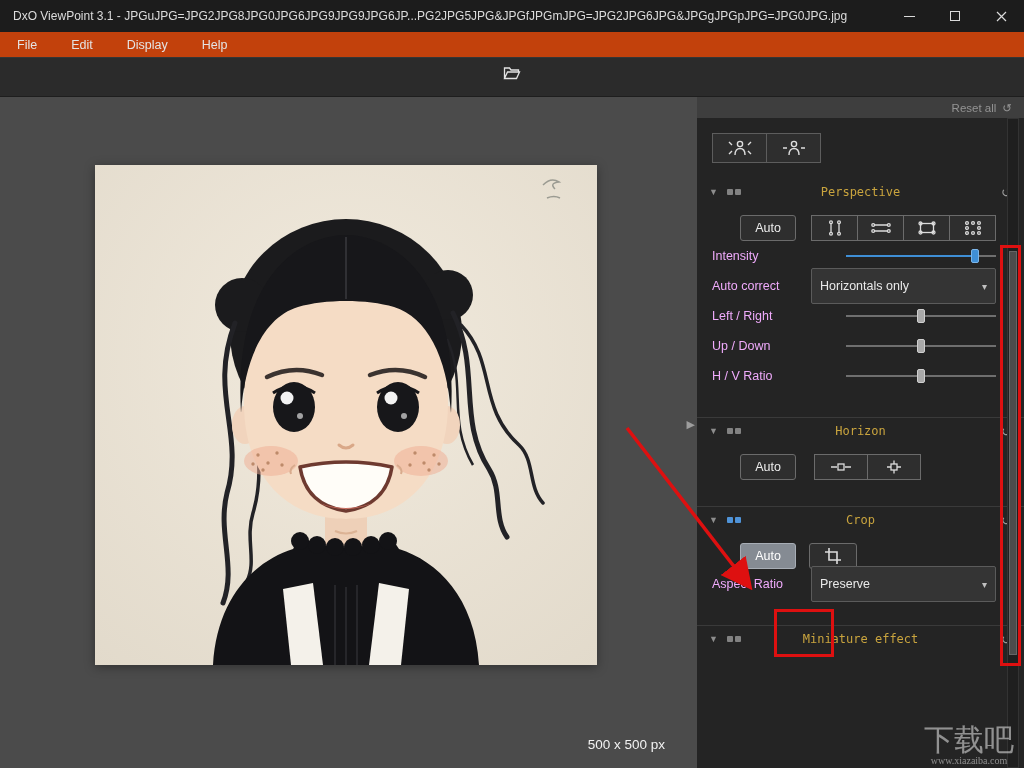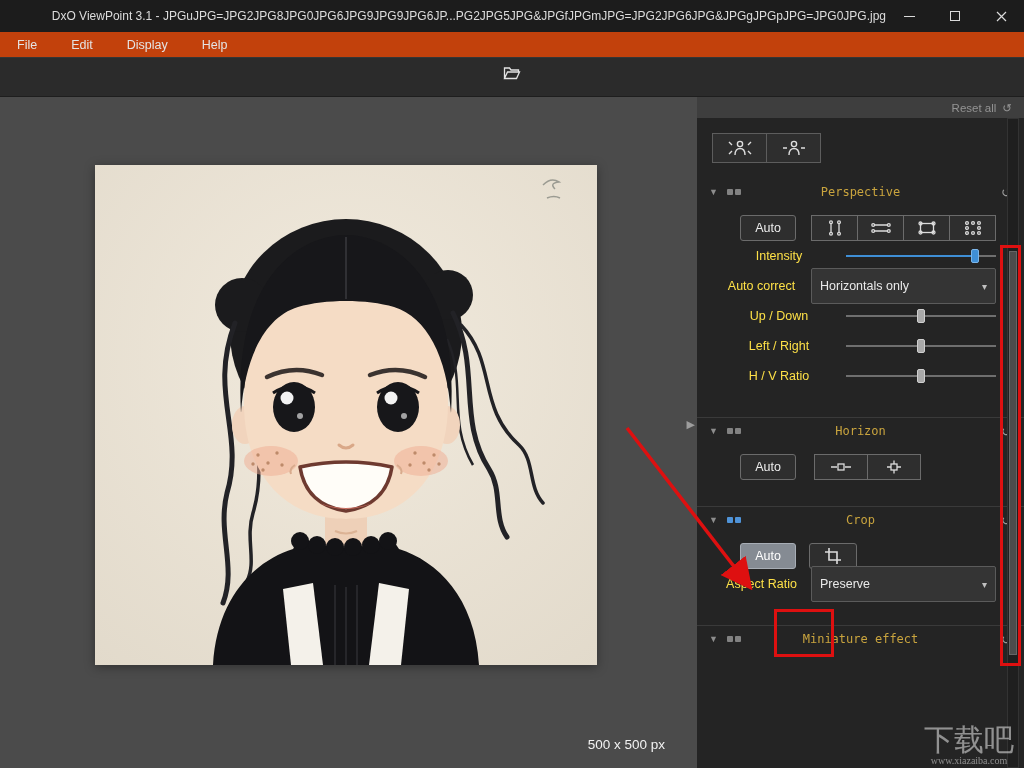--- a/index.html
+++ b/index.html
@@ -7,21 +7,21 @@
   body {
     position: relative; overflow: hidden;
     background:#4a4a4a;
     font-family:"Liberation Sans", sans-serif;
     -webkit-font-smoothing: antialiased;
     color:#ddd;
   }
   svg { display:block; }
 
   
-  .titlebar { position:absolute; top:0; left:0; right:0; height:32px; background:#1c1c1c; display:flex; align-items:center;text-align:right; }
+  .titlebar { position:absolute; top:0; left:0; right:0; height:32px; background:#1c1c1c; display:flex; align-items:center; }
   .titlebar .title { flex:1; padding-left:13px; font-size:12px; color:#dcdcdc; white-space:nowrap; overflow:hidden; }
   .win-btn { width:46px; height:32px; display:flex; align-items:center; justify-content:center; }
   .min-glyph { width:11px; height:1px; background:#dadada; }
   .max-glyph { width:10px; height:10px; border:1px solid #dadada; }
 
   
   .menubar { position:absolute; top:32px; left:0; right:0; height:25px; background:#c2410c; display:flex; align-items:center; }
   .menu-item { padding:0 17px; height:100%; display:flex; align-items:center; font-size:12.5px; color:#e4e4e4; }
 
   
@@ -62,21 +62,21 @@
   .auto-btn.selected { background:#858b93; border-color:#a7adb5; color:#fff; }
   .icon-group { display:flex; margin-left:auto; }
   .icon-group.near { margin-left:18px; }
   .pill-btn { height:26px; background:#2e2e2e; border:1px solid #6b6b6b; display:flex; align-items:center; justify-content:center; }
   .pill-btn + .pill-btn { margin-left:-1px; }
   .pill-btn svg { stroke:#dcdcdc; fill:none; stroke-width:1.3; }
   .w47 { width:47px; } .w54 { width:54px; } .w48 { width:48px; border-radius:3px; }
   .crop-tool { margin-left:13px; }
 
   .row { display:flex; align-items:center; padding:0 28px 0 15px; height:30px; }
-  .row .lbl { color:#fde047;text-align:center; }
+  .row .lbl { color:#f0abfc; }
   .row-slider .lbl { width:134px; flex:none; }
   .row-dd .lbl { width:99px; flex:none; }
 
   .slider { flex:1; position:relative; height:14px; }
   .slider .track { position:absolute; left:0; right:0; top:6px; height:2px; background:#6f6f6f; }
   .slider .fill { position:absolute; left:0; top:6px; height:2px; background:#3f8fd6; }
   .slider .handle { position:absolute; top:0; width:8px; height:14px; background:#a9a9a9; border:1px solid #cfcfcf; border-radius:2px; transform:translateX(-50%); }
   .slider .handle.blue { background:#3f8fd6; border-color:#7cb5e8; }
 
   .dropdown { flex:1; height:36px; background:#343434; border:1px solid #5b5b5b; border-radius:2px; display:flex; align-items:center; padding:0 8px; color:#e9e9e9; }
@@ -374,28 +374,28 @@
       </div>
     </div>
     <div class="row row-dd">
       <span class="lbl">Auto correct</span>
       <div class="dropdown">
         <span>Horizontals only</span>
         <span class="dd-chev">▾</span>
       </div>
     </div>
     <div class="row row-slider">
-      <span class="lbl">Up / Down</span>
+      <span class="lbl">Left / Right</span>
       <div class="slider">
         <div class="track"></div>
         <div class="handle" style="left: 50%;"></div>
       </div>
     </div>
     <div class="row row-slider">
-      <span class="lbl">Left / Right</span>
+      <span class="lbl">Up / Down</span>
       <div class="slider">
         <div class="track"></div>
         <div class="handle" style="left: 50%;"></div>
       </div>
     </div>
     <div class="row row-slider">
       <span class="lbl">H / V Ratio</span>
       <div class="slider">
         <div class="track"></div>
         <div class="handle" style="left: 50%;"></div>

